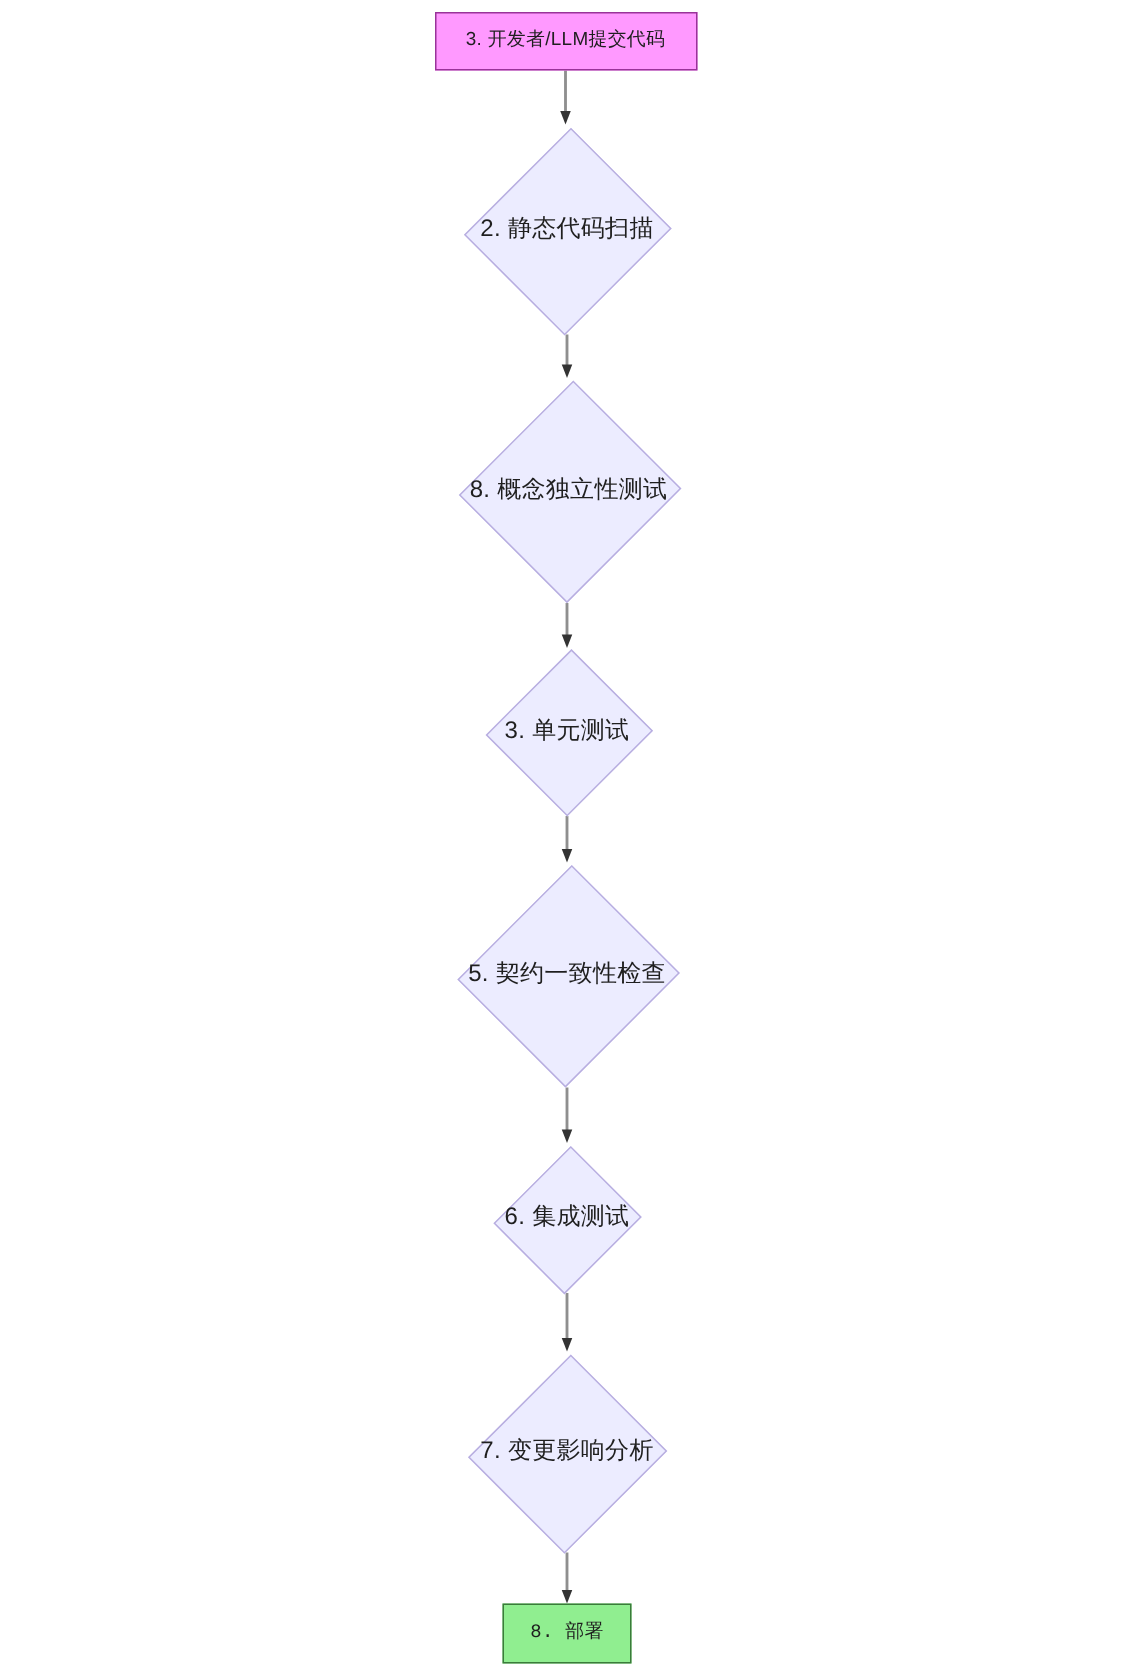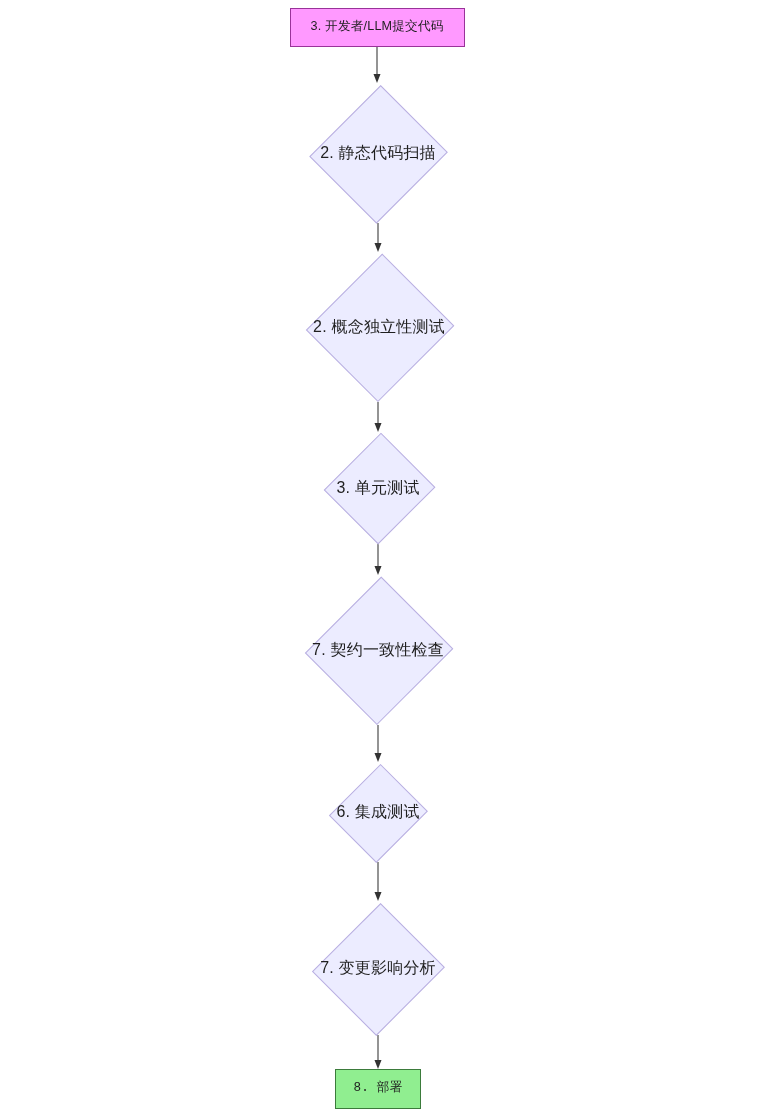--- a/index.html
+++ b/index.html
@@ -135,29 +135,29 @@
   <div id="node-layer">
       <div class="node node-rect start" style="left: 289.5px; top: 7.5px; width: 175px; height: 39px;">
         <span class="node-label">3. 开发者/LLM提交代码</span>
       </div>
       <div class="node node-diamond" style="left: 312px; top: 83px; width: 132px; height: 140px;">
         <div class="diamond-shape" style="width: 93.3381px; height: 98.9949px; margin-left: -46.669px; margin-top: -49.4975px; transform: rotate(45deg) scale(1, 1);"></div>
         <span class="node-label">2. 静态代码扫描</span>
       </div>
       <div class="node node-diamond" style="left: 308px; top: 252px; width: 142px; height: 150px;">
         <div class="diamond-shape" style="width: 100.409px; height: 106.066px; margin-left: -50.2046px; margin-top: -53.033px; transform: rotate(45deg) scale(1, 1);"></div>
-        <span class="node-label">2. 概念独立性测试</span>
+        <span class="node-label">8. 概念独立性测试</span>
       </div>
       <div class="node node-diamond" style="left: 325px; top: 432px; width: 106px; height: 112px;">
         <div class="diamond-shape" style="width: 74.9533px; height: 79.196px; margin-left: -37.4767px; margin-top: -39.598px; transform: rotate(45deg) scale(1, 1);"></div>
         <span class="node-label">3. 单元测试</span>
       </div>
       <div class="node node-diamond" style="left: 307px; top: 575px; width: 142px; height: 150px;">
         <div class="diamond-shape" style="width: 100.409px; height: 106.066px; margin-left: -50.2046px; margin-top: -53.033px; transform: rotate(45deg) scale(1, 1);"></div>
-        <span class="node-label">7. 契约一致性检查</span>
+        <span class="node-label">5. 契约一致性检查</span>
       </div>
       <div class="node node-diamond" style="left: 332px; top: 762px; width: 92px; height: 100px;">
         <div class="diamond-shape" style="width: 65.0538px; height: 70.7107px; margin-left: -32.5269px; margin-top: -35.3553px; transform: rotate(45deg) scale(1, 1);"></div>
         <span class="node-label">6. 集成测试</span>
       </div>
       <div class="node node-diamond" style="left: 315px; top: 901px; width: 126px; height: 134px;">
         <div class="diamond-shape" style="width: 89.0955px; height: 94.7523px; margin-left: -44.5477px; margin-top: -47.3762px; transform: rotate(45deg) scale(1, 1);"></div>
         <span class="node-label">7. 变更影响分析</span>
       </div>
       <div class="node node-rect end" style="left: 335px; top: 1069px; width: 86px; height: 40px; font-family: Liberation Mono, monospace;">

